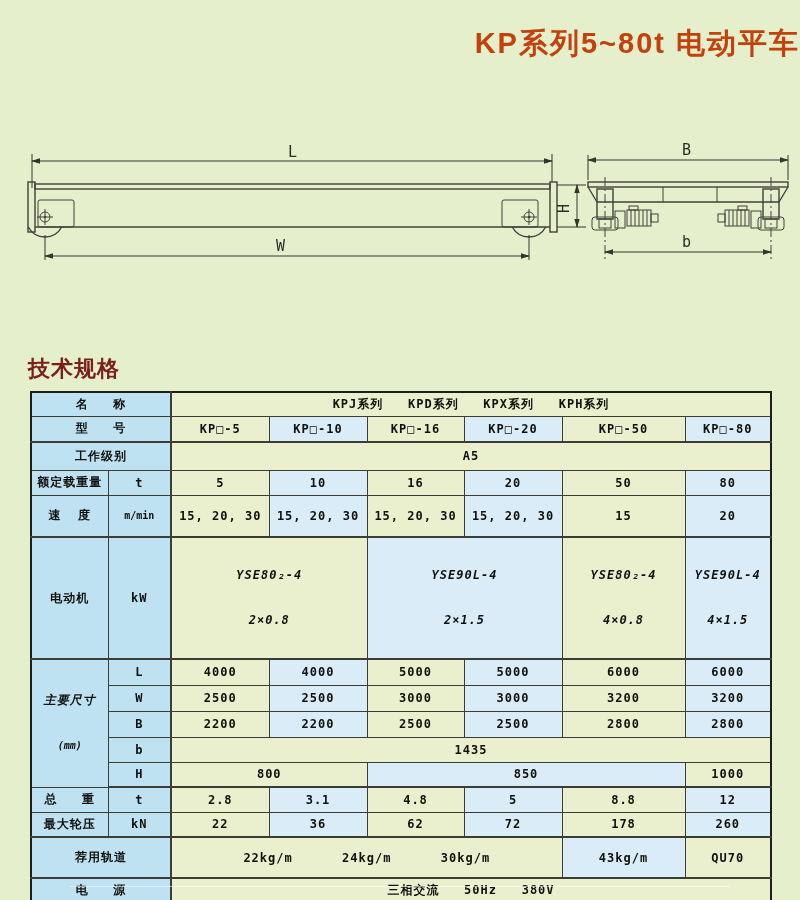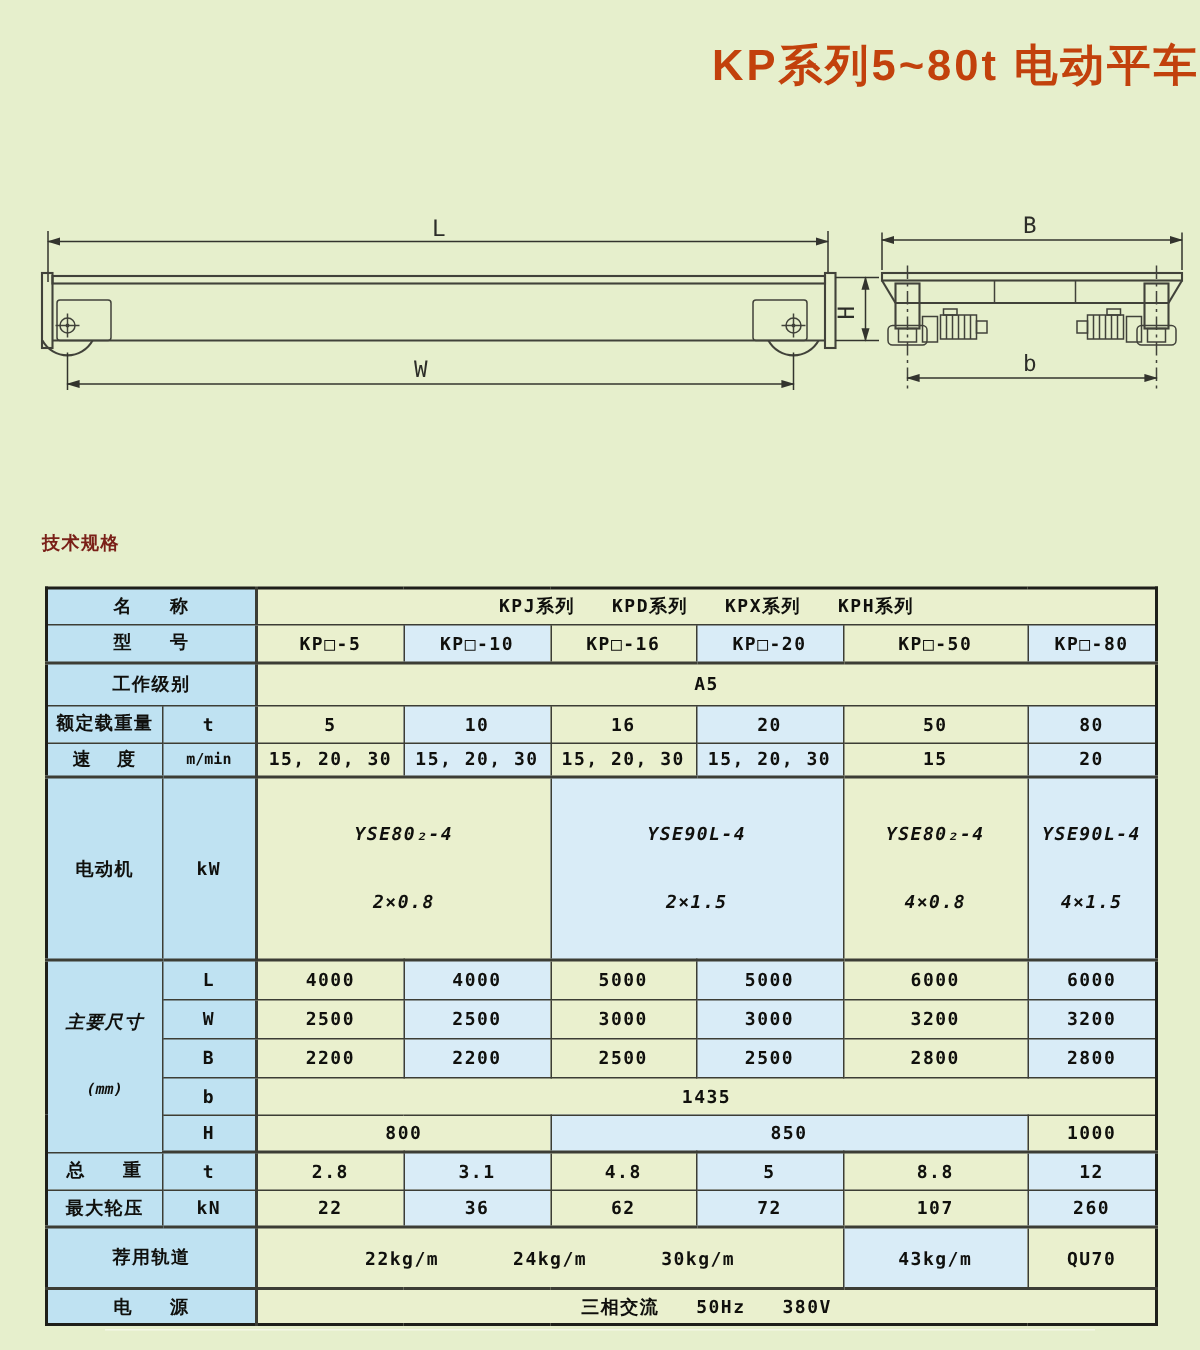--- a/index.html
+++ b/index.html
@@ -9,21 +9,21 @@
   #title{position:absolute;top:24px;left:0;width:800px;text-align:right;
          font-size:29px;font-weight:bold;letter-spacing:2px;color:#c2410c;}
   
   #drawing{position:absolute;top:130px;left:0;}
   #drawing .st{fill:none;stroke:#41423a;stroke-width:1.4px;}
   #drawing .thin{fill:none;stroke:#41423a;stroke-width:1px;}
   #drawing .dim{fill:none;stroke:#33342e;stroke-width:1px;}
   #drawing .cl{fill:none;stroke:#41423a;stroke-width:1px;stroke-dasharray:9 3 2 3;}
   #drawing text{fill:#2c2d28;font-family:"DejaVu Sans Mono","DejaVu Sans",monospace;font-size:15px;}
   
-  #heading{position:absolute;top:354px;left:28px;font-size:12px;font-weight:bold;color:#7a2018;letter-spacing:1px;}
+  #heading{position:absolute;top:354px;left:28px;font-size:22px;font-weight:bold;color:#7a2018;letter-spacing:1px;}
   
   #spec{position:absolute;top:391px;left:30px;border-collapse:collapse;table-layout:fixed;
         width:740px;border:2px solid #1e1f1a;}
   #spec td{border:1px solid #3c3d35;text-align:center;vertical-align:middle;padding:0;
            font-family:"DejaVu Sans Mono","DejaVu Sans","Liberation Sans",sans-serif;
            font-size:12px;font-weight:bold;color:#10100d;white-space:pre;letter-spacing:1px;}
   #spec td.lb{background:#bfe2f2;}
   #spec td.g{background:#eaf0ce;}
   #spec td.b{background:#d9ecf7;text-align:center;}
   #spec td.edge{border-right-width:2px;}
@@ -173,21 +173,21 @@
       <tr style="height:25px">
         <td class="lb">额定载重量</td>
         <td class="lb edge">t</td>
         <td class="g">5</td>
         <td class="b">10</td>
         <td class="g">16</td>
         <td class="b">20</td>
         <td class="g">50</td>
         <td class="b">80</td>
       </tr>
-      <tr style="height:23px" class="sep">
+      <tr style="height:42px" class="sep">
         <td class="lb">速  度</td>
         <td class="lb edge small">m/min</td>
         <td class="g">15, 20, 30</td>
         <td class="b">15, 20, 30</td>
         <td class="g">15, 20, 30</td>
         <td class="b">15, 20, 30</td>
         <td class="g">15</td>
         <td class="b">20</td>
       </tr>
       <tr style="height:46px" class="sep">
@@ -261,21 +261,21 @@
         <td class="g">8.8</td>
         <td class="b">12</td>
       </tr>
       <tr style="height:25px" class="sep">
         <td class="lb">最大轮压</td>
         <td class="lb edge">kN</td>
         <td class="g">22</td>
         <td class="b">36</td>
         <td class="g">62</td>
         <td class="b">72</td>
-        <td class="g">107</td>
+        <td class="g">178</td>
         <td class="b">260</td>
       </tr>
       <tr style="height:41px" class="sep">
         <td colspan="2" class="lb edge">荐用轨道</td>
         <td colspan="4" class="g">22kg/m      24kg/m      30kg/m</td>
         <td class="b">43kg/m</td>
         <td class="g">QU70</td>
       </tr>
       <tr style="height:24px">
         <td colspan="2" class="lb edge">电   源</td>

